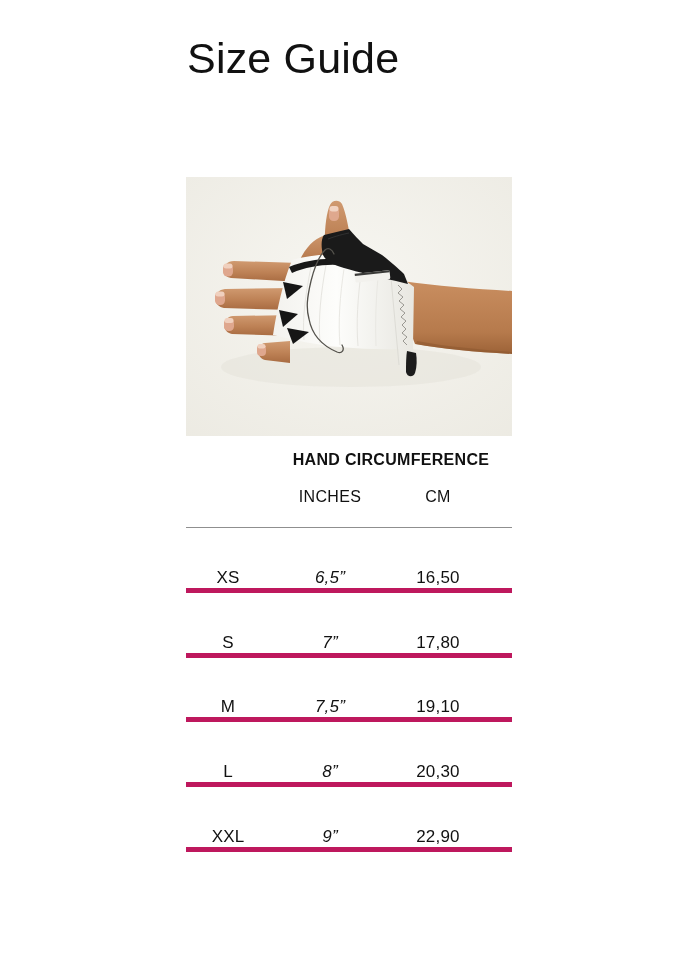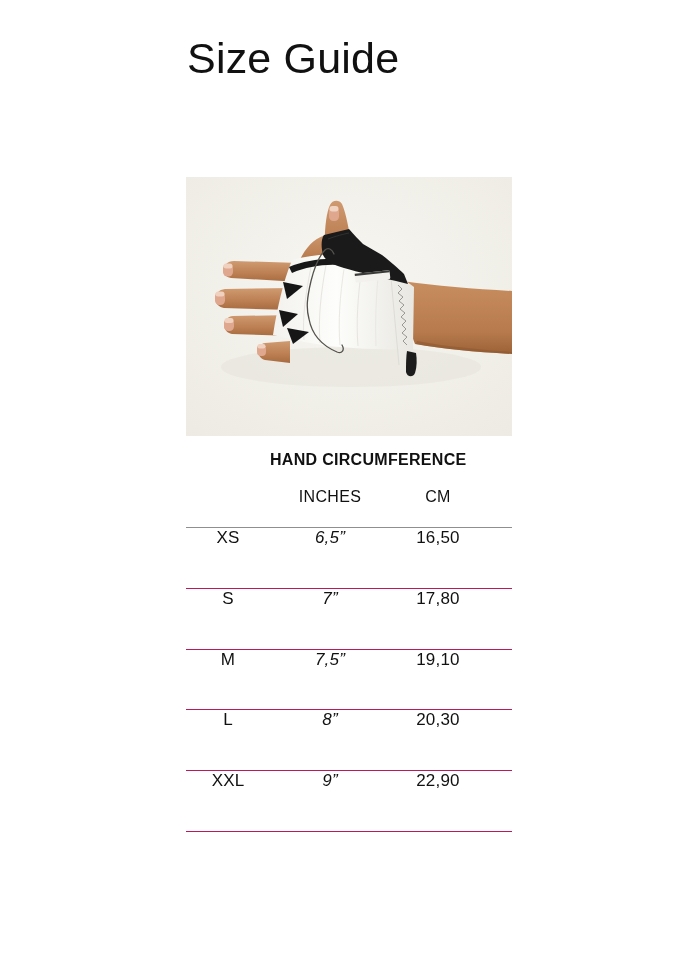--- a/index.html
+++ b/index.html
@@ -22,38 +22,39 @@
     font-size:33px;font-weight:400;line-height:1;
     letter-spacing:0.2px;margin:0;
   }
   .photo{
     position:absolute;left:186px;top:177px;
     width:326px;height:259px;
   }
   .photo svg{display:block;}
   .hc-label{
     position:absolute;left:270px;top:452px;width:242px;
+    text-align:center;
     font-size:16px;font-weight:700;letter-spacing:0.3px;line-height:1;
   }
   .col-headers{
     position:absolute;left:186px;top:489px;width:326px;
     display:flex;
     font-size:16px;font-weight:400;letter-spacing:0.3px;line-height:1;
   }
   .col-headers .c1{width:84px;}
   .col-headers .c2{width:120px;text-align:center;}
   .col-headers .c3{width:96px;text-align:center;}
   .size-table{
     position:absolute;left:186px;top:527px;width:326px;
     border-top:1px solid #8f8f8f;
   }
   .row{
-    display:flex;align-items:flex-start;
+    display:flex;align-items:flex-end;
     height:59.8px;
-    border-bottom:1px solid #be185d;
+    border-bottom:5px solid #be185d;
     font-size:17px;letter-spacing:0.2px;
   }
   .row .c1{width:84px;text-align:center;}
   .row .c2{width:120px;text-align:center;font-style:italic;}
   .row .c3{width:96px;text-align:center;}
 </style>
 </head>
 <body>
 
 <div class="page">

